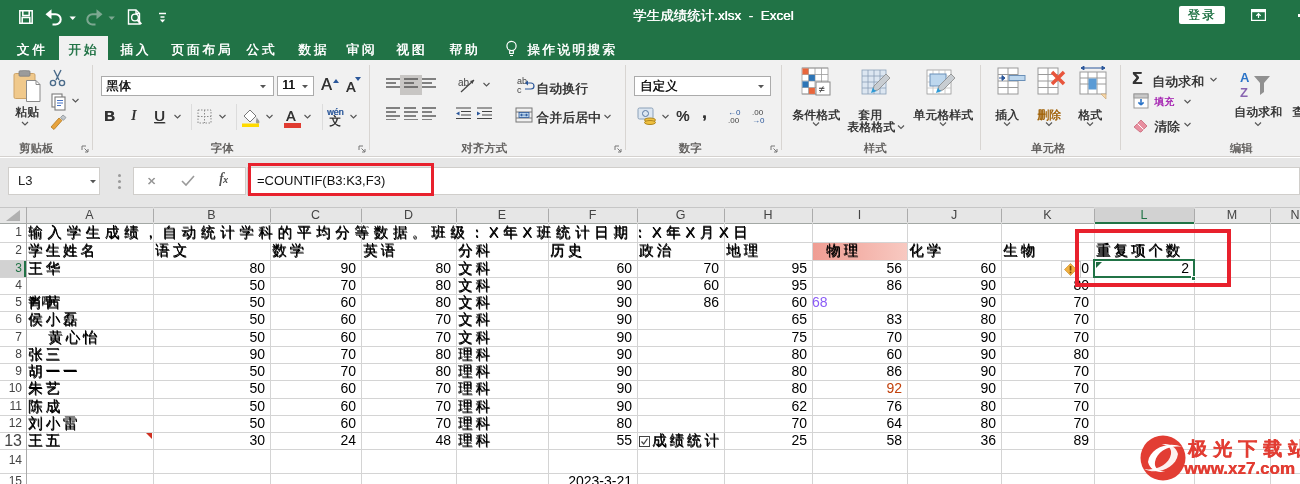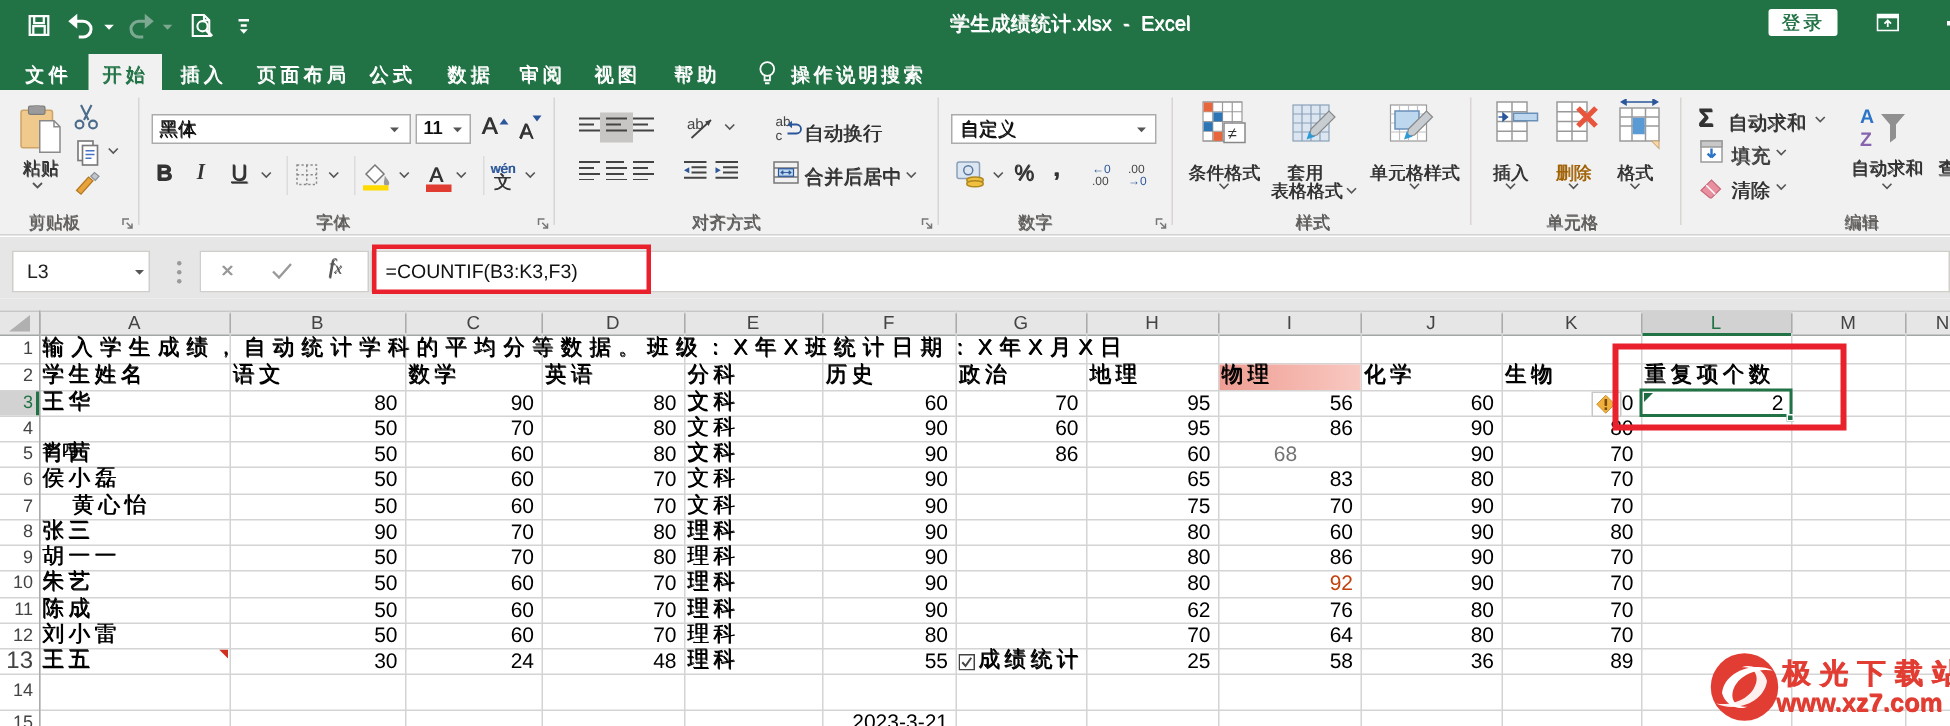--- a/index.html
+++ b/index.html
@@ -367,21 +367,21 @@
 <div class="abs" style="left:1132px;top:69px;font-size:17px;font-weight:bold;color:#333;">Σ</div>
 <div class="abs" style="left:1152px;top:73px;font-size:13px;color:#333;">自动求和</div>
 <svg class="abs" style="left:1209px;top:76px" width="9" height="8" viewBox="0 0 9 8">
     <path d="M1.5 2 l3 3 3-3" stroke="#555" fill="none" stroke-width="1.1"></path>
   </svg>
 <svg class="abs" style="left:1133px;top:93px" width="16" height="16" viewBox="0 0 16 16">
 <rect x="1" y="1" width="14" height="14" fill="#fff" stroke="#9a9a9a"></rect>
     <rect x="1" y="1" width="14" height="4" fill="#c8c8c8" stroke="#9a9a9a"></rect>
 <path d="M8 6 v6 M8 12 l-2.6-2.6 M8 12 l2.6-2.6" stroke="#2b74c8" stroke-width="1.6" fill="none"></path>
 </svg>
-<div class="abs" style="left:1154px;top:95px;font-size:13px;color:#404040;">填充</div>
+<div class="abs" style="left:1154px;top:95px;font-size:10px;color:#a21caf;">填充</div>
 <svg class="abs" style="left:1183px;top:98px" width="9" height="8" viewBox="0 0 9 8">
     <path d="M1.5 2 l3 3 3-3" stroke="#555" fill="none" stroke-width="1.1"></path>
   </svg>
 <svg class="abs" style="left:1132px;top:117px" width="18" height="16" viewBox="0 0 18 16">
 <path d="M2 10 L9 3 l6 6 -6 6 h-1z" fill="#e88fa0" stroke="#c86878" stroke-width="0.8"></path>
 <path d="M5.5 6.5 l6 6" stroke="#fff" stroke-width="1"></path>
 </svg>
 <div class="abs" style="left:1154px;top:118px;font-size:13px;color:#333;">清除</div>
 <svg class="abs" style="left:1183px;top:121px" width="9" height="8" viewBox="0 0 9 8">
     <path d="M1.5 2 l3 3 3-3" stroke="#555" fill="none" stroke-width="1.1"></path>
@@ -495,21 +495,21 @@
 <div class="abs" style="left:813px;top:242.85px;width:94px;height:16.85px;background:linear-gradient(to right,#ef9d93,#f8c9c1);"></div>
 <div class="abs" style="left:28px;top:224.0px;height:17.85px;line-height:17.85px;font-size:14.6px;letter-spacing:4.6px;text-shadow:0.5px 0.5px 0 #000;color:#000;white-space:nowrap;">输入学生成绩，自动统计学科的平均分等数据。班级：X年X班统计日期：X年X月X日</div>
 <div class="abs" style="left:28px;top:241.85px;height:17.85px;line-height:17.85px;font-size:14.6px;letter-spacing:2.8px;text-shadow:0.5px 0.5px 0 #000;color:#000;white-space:nowrap;">学生姓名</div>
 <div class="abs" style="left:155px;top:241.85px;height:17.85px;line-height:17.85px;font-size:14.6px;letter-spacing:2.8px;text-shadow:0.5px 0.5px 0 #000;color:#000;white-space:nowrap;">语文</div>
 <div class="abs" style="left:272px;top:241.85px;height:17.85px;line-height:17.85px;font-size:14.6px;letter-spacing:2.8px;text-shadow:0.5px 0.5px 0 #000;color:#000;white-space:nowrap;">数学</div>
 <div class="abs" style="left:363px;top:241.85px;height:17.85px;line-height:17.85px;font-size:14.6px;letter-spacing:2.8px;text-shadow:0.5px 0.5px 0 #000;color:#000;white-space:nowrap;">英语</div>
 <div class="abs" style="left:458px;top:241.85px;height:17.85px;line-height:17.85px;font-size:14.6px;letter-spacing:2.8px;text-shadow:0.5px 0.5px 0 #000;color:#000;white-space:nowrap;">分科</div>
 <div class="abs" style="left:550px;top:241.85px;height:17.85px;line-height:17.85px;font-size:14.6px;letter-spacing:2.8px;text-shadow:0.5px 0.5px 0 #000;color:#000;white-space:nowrap;">历史</div>
 <div class="abs" style="left:639px;top:241.85px;height:17.85px;line-height:17.85px;font-size:14.6px;letter-spacing:2.8px;text-shadow:0.5px 0.5px 0 #000;color:#000;white-space:nowrap;">政治</div>
 <div class="abs" style="left:726px;top:241.85px;height:17.85px;line-height:17.85px;font-size:14.6px;letter-spacing:2.8px;text-shadow:0.5px 0.5px 0 #000;color:#000;white-space:nowrap;">地理</div>
-<div class="abs" style="left:814px;top:241.85px;height:17.85px;line-height:17.85px;font-size:14.6px;letter-spacing:2.8px;text-shadow:0.5px 0.5px 0 #000;color:#000;white-space:nowrap;">物理</div>
+<div class="abs" style="left:814px;top:241.85px;height:17.85px;line-height:17.85px;font-size:14.6px;letter-spacing:2.8px;text-shadow:0.5px 0.5px 0 #000;color:#000;white-space:nowrap;padding-left:12px;">物理</div>
 <div class="abs" style="left:909px;top:241.85px;height:17.85px;line-height:17.85px;font-size:14.6px;letter-spacing:2.8px;text-shadow:0.5px 0.5px 0 #000;color:#000;white-space:nowrap;">化学</div>
 <div class="abs" style="left:1003px;top:241.85px;height:17.85px;line-height:17.85px;font-size:14.6px;letter-spacing:2.8px;text-shadow:0.5px 0.5px 0 #000;color:#000;white-space:nowrap;">生物</div>
 <div class="abs" style="left:1096px;top:241.85px;height:17.85px;line-height:17.85px;font-size:14.6px;letter-spacing:2.8px;text-shadow:0.5px 0.5px 0 #000;color:#000;white-space:nowrap;">重复项个数</div>
 <div class="abs" style="left:28px;top:259.7px;height:17.25px;line-height:17.25px;font-size:14.6px;letter-spacing:2.8px;text-shadow:0.5px 0.5px 0 #000;color:#000;white-space:nowrap;">王华</div>
 <div class="abs" style="left:153px;top:259.7px;width:112px;height:17.25px;line-height:17.25px;font-size:14px;color:#000;text-align:right;text-shadow:none;">80</div>
 <div class="abs" style="left:270px;top:259.7px;width:86px;height:17.25px;line-height:17.25px;font-size:14px;color:#000;text-align:right;text-shadow:none;">90</div>
 <div class="abs" style="left:361px;top:259.7px;width:90px;height:17.25px;line-height:17.25px;font-size:14px;color:#000;text-align:right;text-shadow:none;">80</div>
 <div class="abs" style="left:458px;top:259.7px;height:17.25px;line-height:17.25px;font-size:14.6px;letter-spacing:2.8px;text-shadow:0.5px 0.5px 0 #000;color:#000;white-space:nowrap;">文科</div>
 <div class="abs" style="left:548px;top:259.7px;width:84px;height:17.25px;line-height:17.25px;font-size:14px;color:#000;text-align:right;text-shadow:none;">60</div>
 <div class="abs" style="left:637px;top:259.7px;width:82px;height:17.25px;line-height:17.25px;font-size:14px;color:#000;text-align:right;text-shadow:none;">70</div>
@@ -529,21 +529,21 @@
 <div class="abs" style="left:907px;top:276.95px;width:89px;height:17.25px;line-height:17.25px;font-size:14px;color:#000;text-align:right;text-shadow:none;">90</div>
 <div class="abs" style="left:1001px;top:276.95px;width:88px;height:17.25px;line-height:17.25px;font-size:14px;color:#000;text-align:right;text-shadow:none;">80</div>
 <div class="abs" style="left:28px;top:294.2px;height:17.25px;line-height:17.25px;font-size:14.6px;letter-spacing:2.8px;text-shadow:0.5px 0.5px 0 #000;color:#000;white-space:nowrap;">肖茜</div>
 <div class="abs" style="left:153px;top:294.2px;width:112px;height:17.25px;line-height:17.25px;font-size:14px;color:#000;text-align:right;text-shadow:none;">50</div>
 <div class="abs" style="left:270px;top:294.2px;width:86px;height:17.25px;line-height:17.25px;font-size:14px;color:#000;text-align:right;text-shadow:none;">60</div>
 <div class="abs" style="left:361px;top:294.2px;width:90px;height:17.25px;line-height:17.25px;font-size:14px;color:#000;text-align:right;text-shadow:none;">80</div>
 <div class="abs" style="left:458px;top:294.2px;height:17.25px;line-height:17.25px;font-size:14.6px;letter-spacing:2.8px;text-shadow:0.5px 0.5px 0 #000;color:#000;white-space:nowrap;">文科</div>
 <div class="abs" style="left:548px;top:294.2px;width:84px;height:17.25px;line-height:17.25px;font-size:14px;color:#000;text-align:right;text-shadow:none;">90</div>
 <div class="abs" style="left:637px;top:294.2px;width:82px;height:17.25px;line-height:17.25px;font-size:14px;color:#000;text-align:right;text-shadow:none;">86</div>
 <div class="abs" style="left:724px;top:294.2px;width:83px;height:17.25px;line-height:17.25px;font-size:14px;color:#000;text-align:right;text-shadow:none;">60</div>
-<div class="abs" style="left:812px;top:294.2px;width:90px;height:17.25px;line-height:17.25px;font-size:14px;color:#737373;text-align:center;text-shadow:none;">68</div>
+<div class="abs" style="left:812px;top:294.2px;width:90px;height:17.25px;line-height:17.25px;font-size:14px;color:#8b5cf6;text-align:left;text-shadow:none;">68</div>
 <div class="abs" style="left:907px;top:294.2px;width:89px;height:17.25px;line-height:17.25px;font-size:14px;color:#000;text-align:right;text-shadow:none;">90</div>
 <div class="abs" style="left:1001px;top:294.2px;width:88px;height:17.25px;line-height:17.25px;font-size:14px;color:#000;text-align:right;text-shadow:none;">70</div>
 <div class="abs" style="left:28px;top:311.45px;height:17.25px;line-height:17.25px;font-size:14.6px;letter-spacing:2.8px;text-shadow:0.5px 0.5px 0 #000;color:#000;white-space:nowrap;">侯小磊</div>
 <div class="abs" style="left:153px;top:311.45px;width:112px;height:17.25px;line-height:17.25px;font-size:14px;color:#000;text-align:right;text-shadow:none;">50</div>
 <div class="abs" style="left:270px;top:311.45px;width:86px;height:17.25px;line-height:17.25px;font-size:14px;color:#000;text-align:right;text-shadow:none;">60</div>
 <div class="abs" style="left:361px;top:311.45px;width:90px;height:17.25px;line-height:17.25px;font-size:14px;color:#000;text-align:right;text-shadow:none;">70</div>
 <div class="abs" style="left:458px;top:311.45px;height:17.25px;line-height:17.25px;font-size:14.6px;letter-spacing:2.8px;text-shadow:0.5px 0.5px 0 #000;color:#000;white-space:nowrap;">文科</div>
 <div class="abs" style="left:548px;top:311.45px;width:84px;height:17.25px;line-height:17.25px;font-size:14px;color:#000;text-align:right;text-shadow:none;">90</div>
 <div class="abs" style="left:724px;top:311.45px;width:83px;height:17.25px;line-height:17.25px;font-size:14px;color:#000;text-align:right;text-shadow:none;">65</div>
 <div class="abs" style="left:812px;top:311.45px;width:90px;height:17.25px;line-height:17.25px;font-size:14px;color:#000;text-align:right;text-shadow:none;">83</div>

